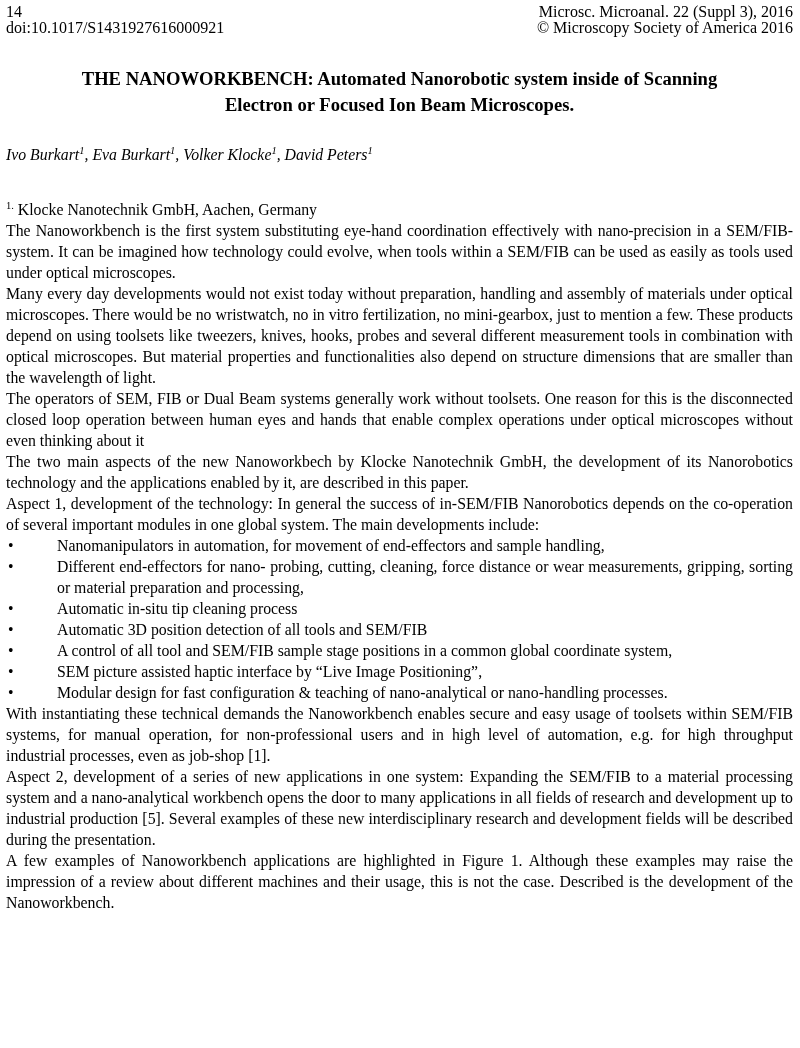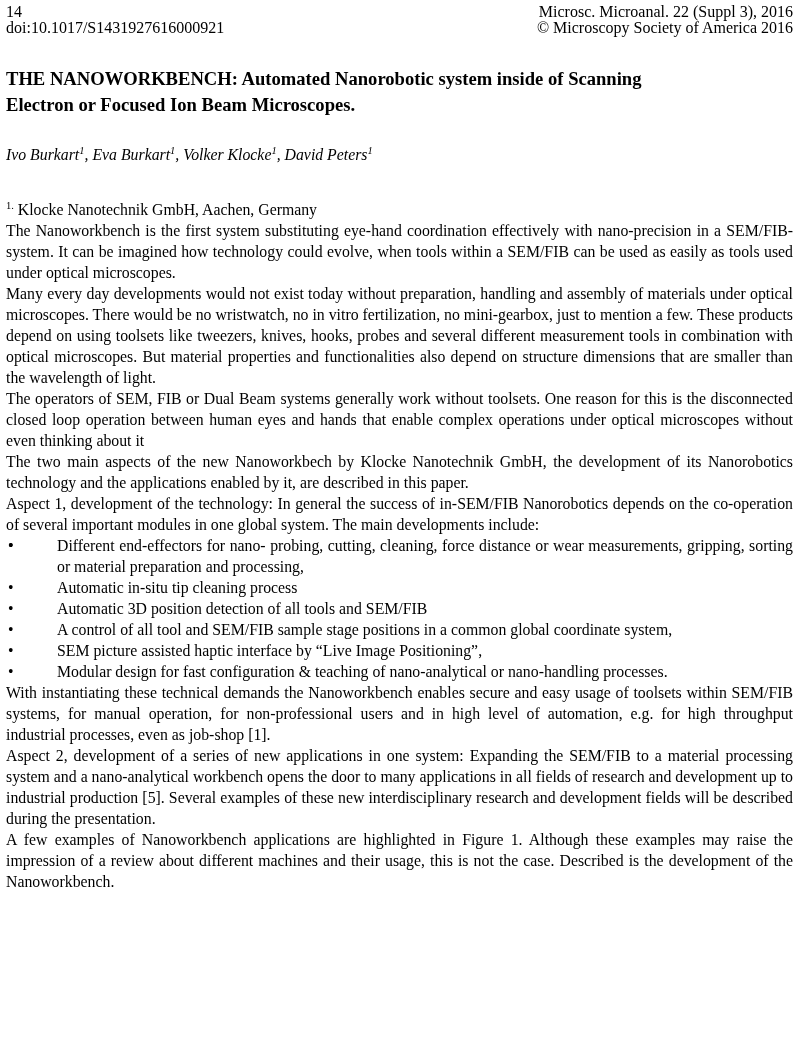--- a/index.html
+++ b/index.html
@@ -19,20 +19,21 @@
     font-size: 16px;
     line-height: 16px;
   }
   .hdr-right { text-align: right; }
 
   .title {
     font-weight: bold;
     font-size: 18.6px;
     line-height: 26px;
     margin-top: 30px;
+    text-align: center;
   }
 
   .authors { margin-top: 26px; line-height: 21px; font-style: italic; }
   sup.s { font-size: 10.5px; vertical-align: super; line-height: 0; }
 
   .affil { margin-top: 34px; line-height: 21px; }
 
   .bodytext p {
     margin: 0;
     text-align: justify;
@@ -85,21 +86,21 @@
     <p class="gap">Many every day developments would not exist today without preparation, handling and assembly of materials under optical microscopes. There would be no wristwatch, no in vitro fertilization, no mini-gearbox, just to mention a few. These products depend on using toolsets like tweezers, knives, hooks, probes and several different measurement tools in combination with optical microscopes. But material properties and functionalities also depend on structure dimensions that are smaller than the wavelength of light.</p>
 
     <div class="gap">
       <p>The operators of SEM, FIB or Dual Beam systems generally work without toolsets. One reason for this is the disconnected closed loop operation between human eyes and hands that enable complex operations under optical microscopes without even thinking about it</p>
       <p>The two main aspects of the new Nanoworkbech by Klocke Nanotechnik GmbH, the development of its Nanorobotics technology and the applications enabled by it, are described in this paper.</p>
     </div>
 
     <p class="gap">Aspect 1, development of the technology: In general the success of in-SEM/FIB Nanorobotics depends on the co-operation of several important modules in one global system. The main developments include:</p>
 
     <ul class="blist">
-      <li><span class="mark">•</span></li>
+      <li><span class="mark">•</span><span>Nanomanipulators in automation, for movement of end-effectors and sample handling,</span></li>
       <li><span class="mark">•</span><span>Different end-effectors for nano- probing, cutting, cleaning, force distance or wear measurements, gripping, sorting or material preparation and processing,</span></li>
       <li><span class="mark">•</span><span>Automatic in-situ tip cleaning process</span></li>
       <li><span class="mark">•</span><span>Automatic 3D position detection of all tools and SEM/FIB</span></li>
       <li><span class="mark">•</span><span>A control of all tool and SEM/FIB sample stage positions in a common global coordinate system,</span></li>
       <li><span class="mark">•</span><span>SEM picture assisted haptic interface by “Live Image Positioning”,</span></li>
       <li><span class="mark">•</span><span>Modular design for fast configuration &amp; teaching of nano-analytical or nano-handling processes.</span></li>
     </ul>
 
     <div class="gap">
       <p>With instantiating these technical demands the Nanoworkbench enables secure and easy usage of toolsets within SEM/FIB systems, for manual operation, for non-professional users and in high level of automation, e.g. for high throughput industrial processes, even as job-shop [1].</p>

